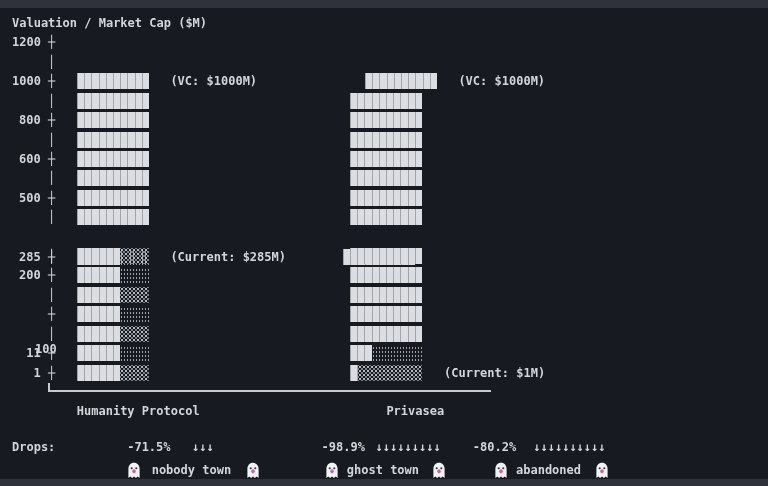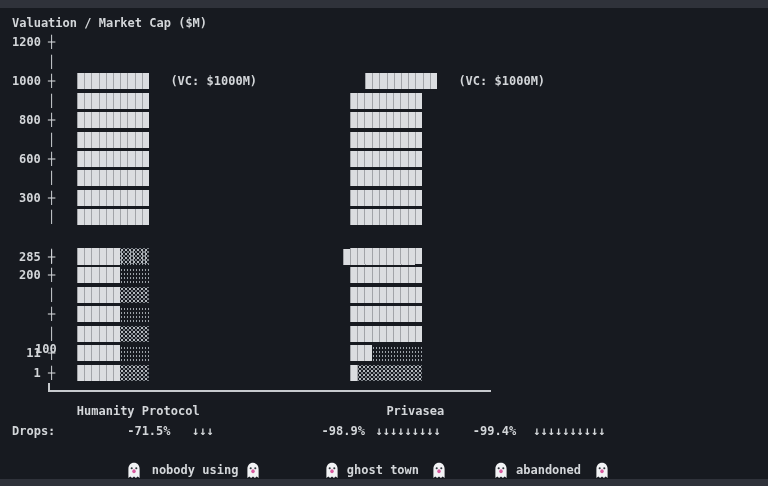--- a/index.html
+++ b/index.html
@@ -94,21 +94,21 @@
       <div class="row" style="top: 169.36px;">
         <span class="t" style="left: 48px;">│</span>
         <div class="bar" style="left: 76.8px;">
           <div class="seg solid" style="width: 72px;"></div>
         </div>
         <div class="bar" style="left: 350.4px;">
           <div class="seg solid" style="width: 72px;"></div>
         </div>
       </div>
       <div class="row" style="top: 188.78px;">
-        <span class="t r" style="width: 28.8px; left: 12px;">300</span>
+        <span class="t r" style="width: 28.8px; left: 12px;">500</span>
         <span class="t" style="left: 48px;">┼</span>
         <div class="bar" style="left: 76.8px;">
           <div class="seg solid" style="width: 72px;"></div>
         </div>
         <div class="bar" style="left: 350.4px;">
           <div class="seg solid" style="width: 72px;"></div>
         </div>
       </div>
       <div class="row" style="top: 208.2px;">
         <span class="t" style="left: 48px;">│</span>
@@ -119,20 +119,21 @@
           <div class="seg solid" style="width: 72px;"></div>
         </div>
       </div>
       <div class="row" style="top: 227.62px; margin-top: 20px;">
         <span class="t r" style="width: 28.8px; left: 12px;">285</span>
         <span class="t" style="left: 48px;">┼</span>
         <div class="bar" style="left: 76.8px;">
           <div class="seg solid" style="width: 43.2px;"></div>
           <div class="seg shade sa" style="width: 28.8px;"></div>
         </div>
+        <span class="t" style="left: 170.4px;">(Current: $285M)</span>
         <div class="bar" style="left: 343.2px;">
           <div class="seg solid" style="width: 72px;"></div>
         </div>
       </div>
       <div class="row" style="top: 247.04px;">
         <span class="t" style="left: 48px;">│</span>
         <div class="bar" style="left: 76.8px;">
           <div class="seg solid" style="width: 43.2px;"></div>
           <div class="seg shade sb" style="width: 28.8px;"></div>
         </div>
@@ -198,45 +199,46 @@
         <span class="t r" style="width: 28.8px; left: 12px;">1</span>
         <span class="t" style="left: 48px;">┼</span>
         <div class="bar" style="left: 76.8px;">
           <div class="seg solid" style="width: 43.2px;"></div>
           <div class="seg shade sb" style="width: 28.8px;"></div>
         </div>
         <div class="bar" style="left: 350.4px;">
           <div class="seg solid" style="width: 7.2px;"></div>
           <div class="seg shade sb" style="width: 64.8px;"></div>
         </div>
+        <span class="t" style="left: 444px;">(Current: $1M)</span>
       </div>
       <div class="row" style="top: 382.98px;">
         <div class="axisline" style="width: 442.8px; left: 48px;"></div>
       </div>
       <div class="row" style="top: 402.4px;">
         <span class="t" style="left: 76.8px;">Humanity Protocol</span>
         <span class="t" style="left: 386.4px;">Privasea</span>
       </div>
-      <div class="row" style="top: 422px;">
+      <div class="row" style="top: 438px;">
         <span class="t" style="left: 12px;">Drops:</span>
         <span class="t" style="left: 127.2px;">-71.5%</span>
         <span class="t" style="left: 192px;">↓↓↓</span>
         <span class="t" style="left: 321.6px;">-98.9%</span>
         <span class="t" style="left: 375.6px;">↓↓↓↓↓↓↓↓↓</span>
-        <span class="t" style="left: 472.8px;">-99.4%</span>
+        <span class="t" style="left: 472.8px;">-80.2%</span>
         <span class="t" style="left: 533.28px;">↓↓↓↓↓↓↓↓↓↓</span>
       </div>
       <div class="row" style="top: 460.66px;">
         <svg class="ghost" width="14" height="17" viewBox="0 0 14 17" style="left: 127.2px;">
     <path fill="#f2f3f5" d="M7 0.8 C3.6 0.8 1.4 3.4 1.4 6.9 L1.4 15.9 L3.3 14.4 L5.1 16.1 L7 14.4 L8.9 16.1 L10.7 14.4 L12.6 15.9 L12.6 6.9 C12.6 3.4 10.4 0.8 7 0.8 Z"></path>
     <circle cx="4.7" cy="6.2" r="1.05" fill="#30343b"></circle>
     <circle cx="9.3" cy="6.2" r="1.05" fill="#30343b"></circle>
     <ellipse cx="7" cy="9.2" rx="1.7" ry="2" fill="#d85a9e"></ellipse>
   </svg>
-        <span class="t" style="left: 151.68px;">nobody using</span>
+        <span class="t" style="left: 151.68px;">nobody town</span>
         <svg class="ghost" width="14" height="17" viewBox="0 0 14 17" style="left: 246px;">
     <path fill="#f2f3f5" d="M7 0.8 C3.6 0.8 1.4 3.4 1.4 6.9 L1.4 15.9 L3.3 14.4 L5.1 16.1 L7 14.4 L8.9 16.1 L10.7 14.4 L12.6 15.9 L12.6 6.9 C12.6 3.4 10.4 0.8 7 0.8 Z"></path>
     <circle cx="4.7" cy="6.2" r="1.05" fill="#30343b"></circle>
     <circle cx="9.3" cy="6.2" r="1.05" fill="#30343b"></circle>
     <ellipse cx="7" cy="9.2" rx="1.7" ry="2" fill="#d85a9e"></ellipse>
   </svg>
         <svg class="ghost" width="14" height="17" viewBox="0 0 14 17" style="left: 325.2px;">
     <path fill="#f2f3f5" d="M7 0.8 C3.6 0.8 1.4 3.4 1.4 6.9 L1.4 15.9 L3.3 14.4 L5.1 16.1 L7 14.4 L8.9 16.1 L10.7 14.4 L12.6 15.9 L12.6 6.9 C12.6 3.4 10.4 0.8 7 0.8 Z"></path>
     <circle cx="4.7" cy="6.2" r="1.05" fill="#30343b"></circle>
     <circle cx="9.3" cy="6.2" r="1.05" fill="#30343b"></circle>

